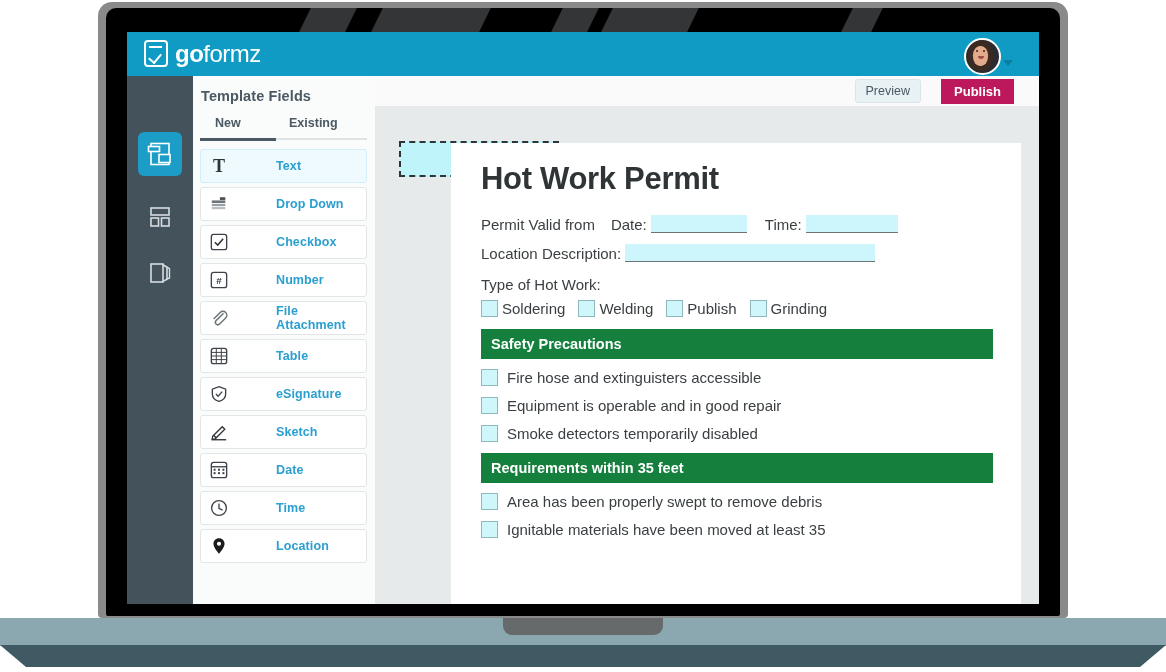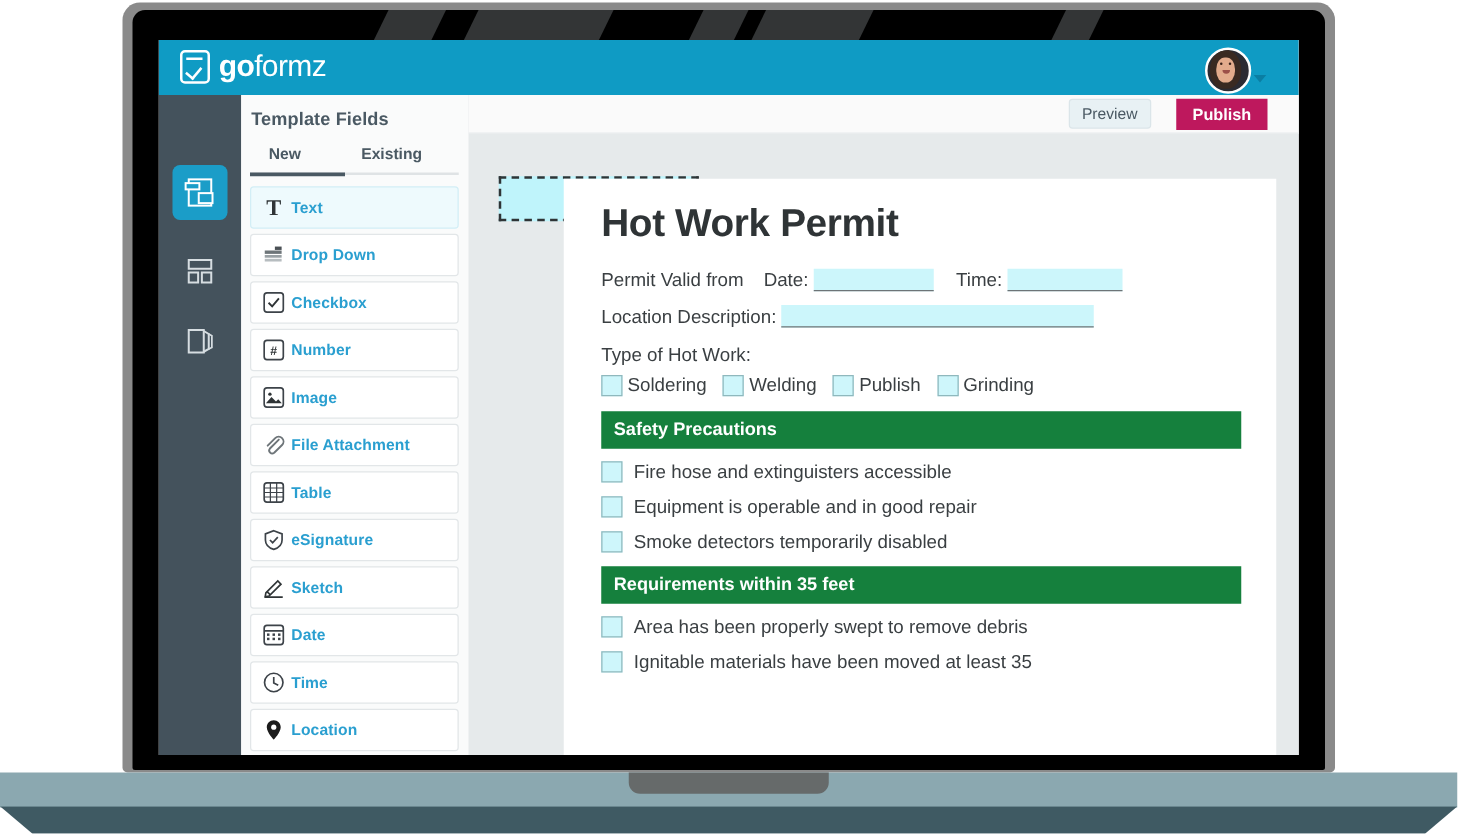--- a/index.html
+++ b/index.html
@@ -81,21 +81,21 @@
   .tab.t1{left:15px;} .tab.t2{left:89px;}
   .tabline{position:absolute;left:0;top:22px;width:167px;height:2px;background:#dfe3e5;}
   .tabline-a{position:absolute;left:0;top:22px;width:76px;height:2.5px;background:#4a5963;}
 
   .flist{position:absolute;left:7px;top:73px;width:167px;}
   .fitem{position:relative;height:32px;margin-bottom:4px;background:#ffffff;
          border:1px solid #e2e6e8;border-radius:3px;display:flex;align-items:center;}
   .fitem.sel{background:#eefafd;border-color:#d2eef6;}
   .fi-icon{width:28px;margin-left:4px;display:flex;align-items:center;justify-content:center;
            color:#3d4349;flex:0 0 28px;}
-  .fi-label{font-size:12.5px;font-weight:700;color:#2a9fd0;letter-spacing:.1px;}
+  .fi-label{font-size:12.5px;font-weight:700;color:#2a9fd0;letter-spacing:.1px;margin-left:43px;}
   .fitem.sel .fi-label{color:#2a9fd0;}
 
   
   .canvas{position:absolute;left:248px;top:44px;width:664px;height:528px;background:#e6eaeb;}
   .canvas-top{position:absolute;left:0;top:0;width:664px;height:30px;background:#fafafa;
               border-bottom:1px solid #e6eaeb;}
   .btn-preview{position:absolute;right:118px;top:3px;padding:4px 10px;font-size:12.5px;
                color:#4a5963;background:#e8f1f4;border:1px solid #dbe5e9;border-radius:3px;
                font-weight:400;}
   .btn-publish{position:absolute;right:25px;top:3px;padding:5px 13px;font-size:13px;
@@ -222,30 +222,20 @@
               <svg width="18" height="18" viewBox="0 0 20 20">
                 <rect x="1.5" y="1.5" width="17" height="17" rx="2.5" fill="none" stroke="#3d4349" stroke-width="1.5"></rect>
                 <text x="10" y="14.6" font-family="Liberation Sans, sans-serif" font-size="11" font-weight="700" text-anchor="middle" fill="#2f3436">#</text>
               </svg>
             </span>
             <span class="fi-label">Number</span>
           </div>
           <div class="fitem">
             <span class="fi-icon">
               <svg width="18" height="18" viewBox="0 0 20 20">
-                <rect x="1.5" y="1.5" width="17" height="17" rx="2.5" fill="none" stroke="#3d4349" stroke-width="1.5"></rect>
-                <circle cx="6.6" cy="7" r="1.5" fill="#2f3436"></circle>
-                <path d="M3 15 L8 9.5 L12 13.5 L14 11.5 L17.2 15 Z" fill="#2f3436"></path>
-              </svg>
-            </span>
-            <span class="fi-label">Image</span>
-          </div>
-          <div class="fitem">
-            <span class="fi-icon">
-              <svg width="18" height="18" viewBox="0 0 20 20">
                 <path d="M14.5 5.2 L6.6 13.1 a2.7 2.7 0 0 0 3.8 3.8 L17.4 10 a4.3 4.3 0 0 0 -6.1 -6.1 L4.6 10.6" fill="none" stroke="#6e7579" stroke-width="1.7" stroke-linecap="round"></path>
               </svg>
             </span>
             <span class="fi-label">File Attachment</span>
           </div>
           <div class="fitem">
             <span class="fi-icon">
               <svg width="18" height="18" viewBox="0 0 20 20">
                 <rect x="1.5" y="1.5" width="17" height="17" rx="2.5" fill="none" stroke="#3d4349" stroke-width="1.5"></rect>
                 <path d="M1.5 6 H18.5 M7 1.5 V18.5 M12.6 1.5 V18.5 M1.5 10 H18.5 M1.5 14 H18.5" stroke="#3d4349" stroke-width="1.1" fill="none"></path>

